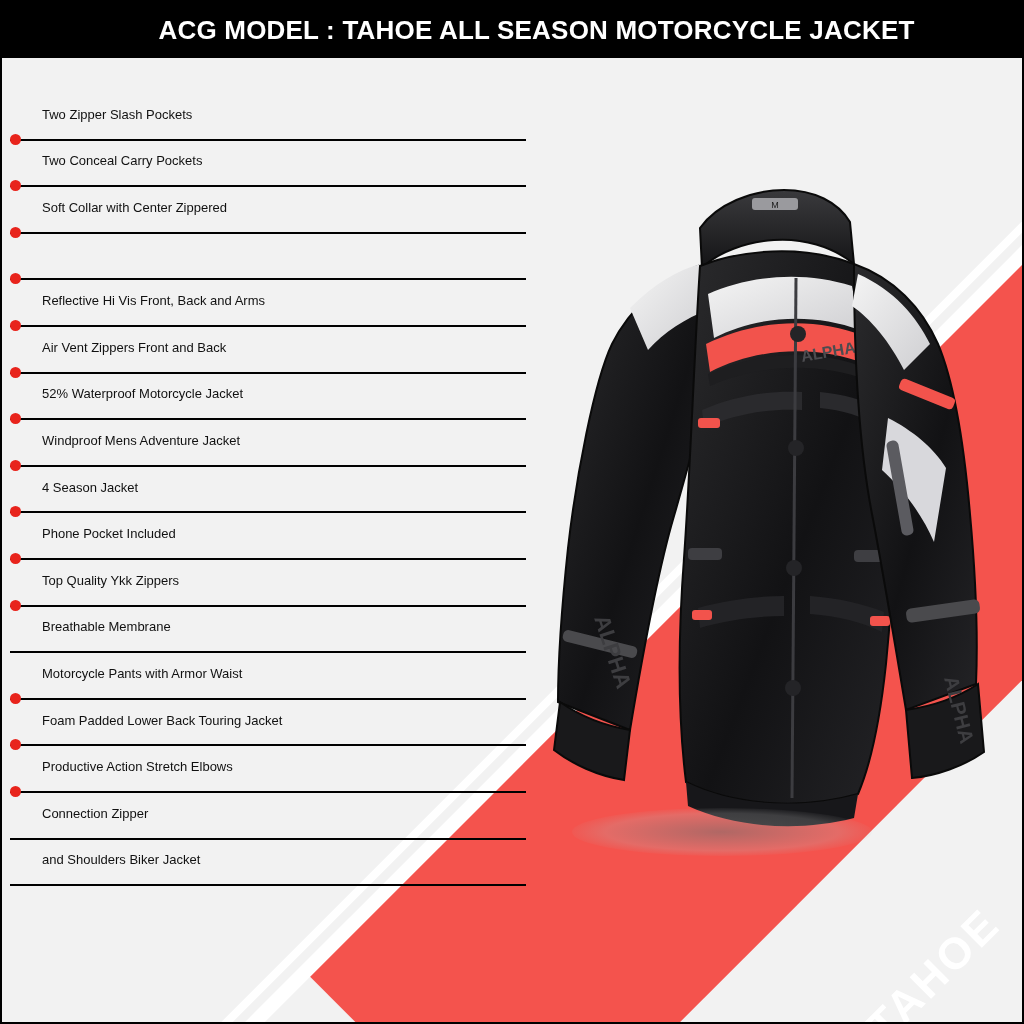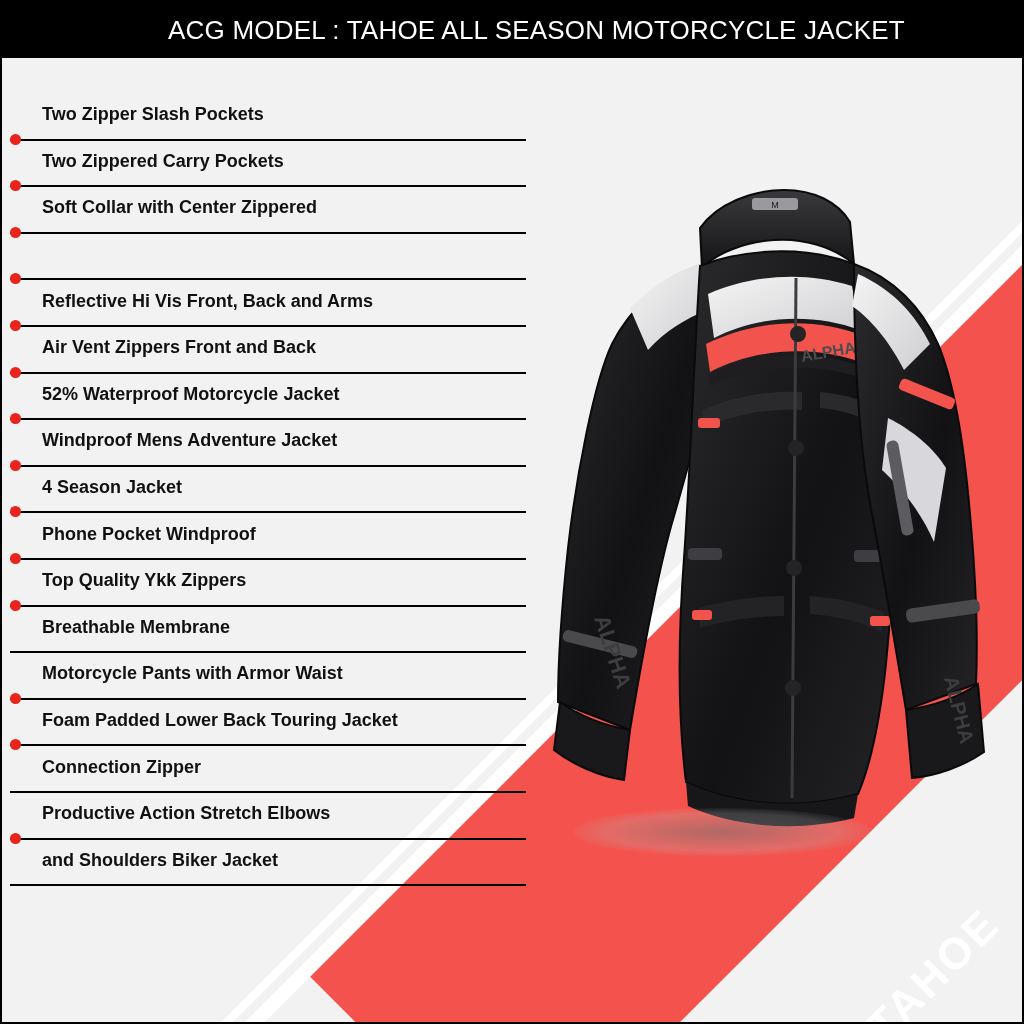--- a/index.html
+++ b/index.html
@@ -31,21 +31,21 @@
     width: 1024px;
     height: 56px;
     background: #000000;
     color: #ffffff;
     display: flex;
     align-items: center;
     justify-content: center;
   }
   .header-title {
     font-size: 26px;
-    font-weight: normal;
+    font-weight: bold;
     letter-spacing: 0.2px;
     white-space: nowrap;
     text-align: left;
     margin-left: 45px;
   }
 
   
   .content {
     position: absolute;
     top: 56px;
@@ -120,22 +120,22 @@
   .bullet {
     position: absolute;
     left: 0px;
     bottom: -6px;
     width: 11px;
     height: 11px;
     background: #e8241c;
     border-radius: 50%;
   }
   .feature-text {
-    font-size: 18px;
-    font-weight: bold;
+    font-size: 13px;
+    font-weight: normal;
     color: #111111;
     white-space: nowrap;
     line-height: 1;
     padding-bottom: 4px;
   }
 
   
   .jacket-wrap {
     position: absolute;
     left: 500px;
@@ -170,21 +170,21 @@
     <div class="brand-diagonal">TAHOE</div>
 
     <div class="features">
 
       <div class="feature-row">
         <span class="bullet"></span>
         <span class="feature-text">Two Zipper Slash Pockets</span>
       </div>
       <div class="feature-row">
         <span class="bullet"></span>
-        <span class="feature-text">Two Zippered Carry Pockets</span>
+        <span class="feature-text">Two Conceal Carry Pockets</span>
       </div>
       <div class="feature-row">
         <span class="bullet"></span>
         <span class="feature-text">Soft Collar with Center Zippered</span>
       </div>
       <div class="feature-row">
         <span class="bullet"></span>
       </div>
       <div class="feature-row">
         <span class="bullet"></span>
@@ -201,45 +201,45 @@
       <div class="feature-row">
         <span class="bullet"></span>
         <span class="feature-text">Windproof Mens Adventure Jacket</span>
       </div>
       <div class="feature-row">
         <span class="bullet"></span>
         <span class="feature-text">4 Season Jacket</span>
       </div>
       <div class="feature-row">
         <span class="bullet"></span>
-        <span class="feature-text">Phone Pocket Windproof</span>
+        <span class="feature-text">Phone Pocket Included</span>
       </div>
       <div class="feature-row">
         <span class="bullet"></span>
         <span class="feature-text">Top Quality Ykk Zippers</span>
       </div>
       <div class="feature-row">
 
         <span class="feature-text">Breathable Membrane</span>
       </div>
       <div class="feature-row">
         <span class="bullet"></span>
         <span class="feature-text">Motorcycle Pants with Armor Waist</span>
       </div>
       <div class="feature-row">
         <span class="bullet"></span>
         <span class="feature-text">Foam Padded Lower Back Touring Jacket</span>
       </div>
       <div class="feature-row">
+        <span class="bullet"></span>
+        <span class="feature-text">Productive Action Stretch Elbows</span>
+      </div>
+      <div class="feature-row">
 
         <span class="feature-text">Connection Zipper</span>
-      </div>
-      <div class="feature-row">
-        <span class="bullet"></span>
-        <span class="feature-text">Productive Action Stretch Elbows</span>
       </div>
       <div class="feature-row">
 
         <span class="feature-text">and Shoulders Biker Jacket</span>
       </div>
 
     </div>
 
     <div class="jacket-wrap">
       <div class="shadow"></div>

